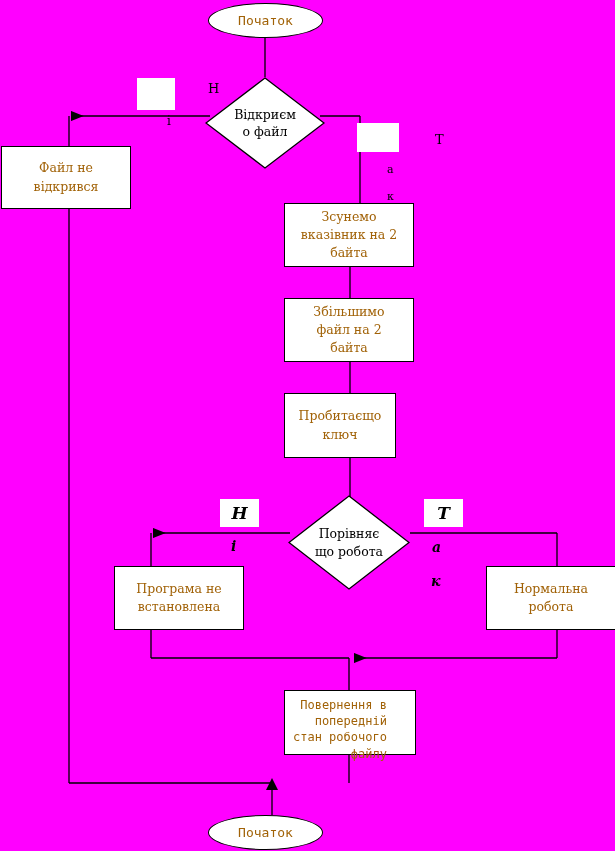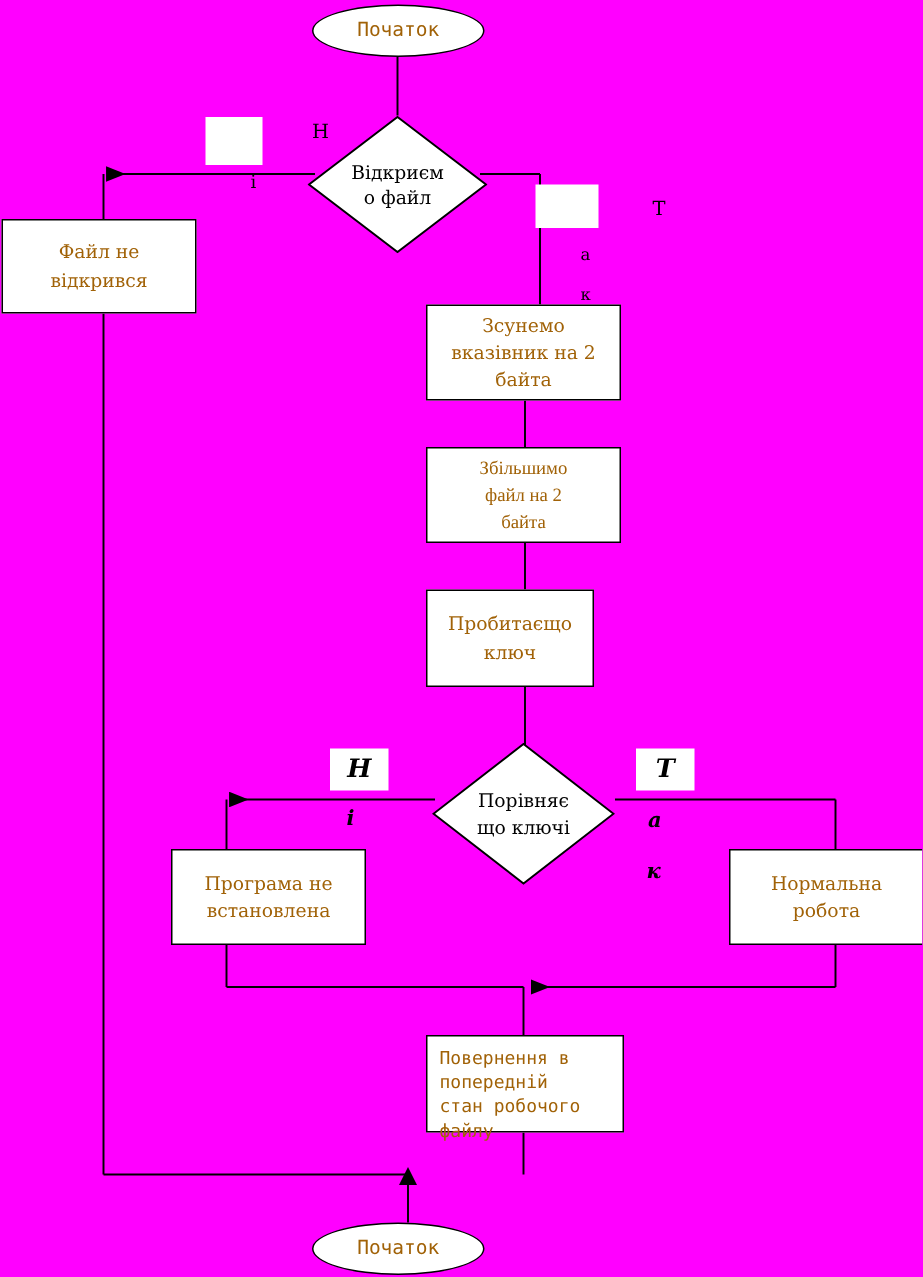--- a/index.html
+++ b/index.html
@@ -193,21 +193,21 @@
   </div>
 
   <div class="node process" style="left:284px; top:203px; width:130px; height:64px;">
     <div>
       <div>Зсунемо</div>
       <div>вказівник на 2</div>
       <div>байта</div>
     </div>
   </div>
 
-  <div class="node process" style="left:284px; top:298px; width:130px; height:64px;font-family:Liberation Serif, serif;">
+  <div class="node process" style="left:284px; top:298px; width:130px; height:64px;">
     <div>
       <div>Збільшимо</div>
       <div>файл на 2</div>
       <div>байта</div>
     </div>
   </div>
 
   <div class="node process" style="left:284px; top:393px; width:112px; height:65px;">
     <div>
       <div>Пробитаєщо</div>
@@ -215,21 +215,21 @@
     </div>
   </div>
 
   <div class="decision" style="left:288px; top:495px; width:122px; height:95px;text-decoration:underline;">
     <svg width="122" height="95">
       <polygon points="61,1 121,47.5 61,94 1,47.5" fill="#ffffff" stroke="#000" stroke-width="1.3"></polygon>
     </svg>
     <div class="dtext">
       <div>
         <div>Порівняє</div>
-        <div>що ключі</div>
+        <div>що робота</div>
       </div>
     </div>
   </div>
 
   <div class="label-box" style="left:220px; top:499px; width:39px; height:28px;">
     <span>Н</span>
   </div>
   <div class="glyph bold" style="left:231px; top:539px;">і</div>
 
   <div class="label-box" style="left:424px; top:499px; width:39px; height:28px;">
@@ -245,21 +245,21 @@
     </div>
   </div>
 
   <div class="node process" style="left:486px; top:566px; width:130px; height:64px;">
     <div>
       <div>Нормальна</div>
       <div>робота</div>
     </div>
   </div>
 
-  <div class="node process mono" style="left:284px; top:690px; width:132px; height:65px;">
+  <div class="node process mono" style="left:284px; top:690px; width:132px; height:65px;text-align:right;">
     <div>
       <div>Повернення  в</div>
       <div>попередній</div>
       <div>стан  робочого</div>
       <div>файлу</div>
     </div>
   </div>
 
   <div class="node terminator" style="left:208px; top:815px; width:115px; height:35px;">
     <span>Початок</span>

